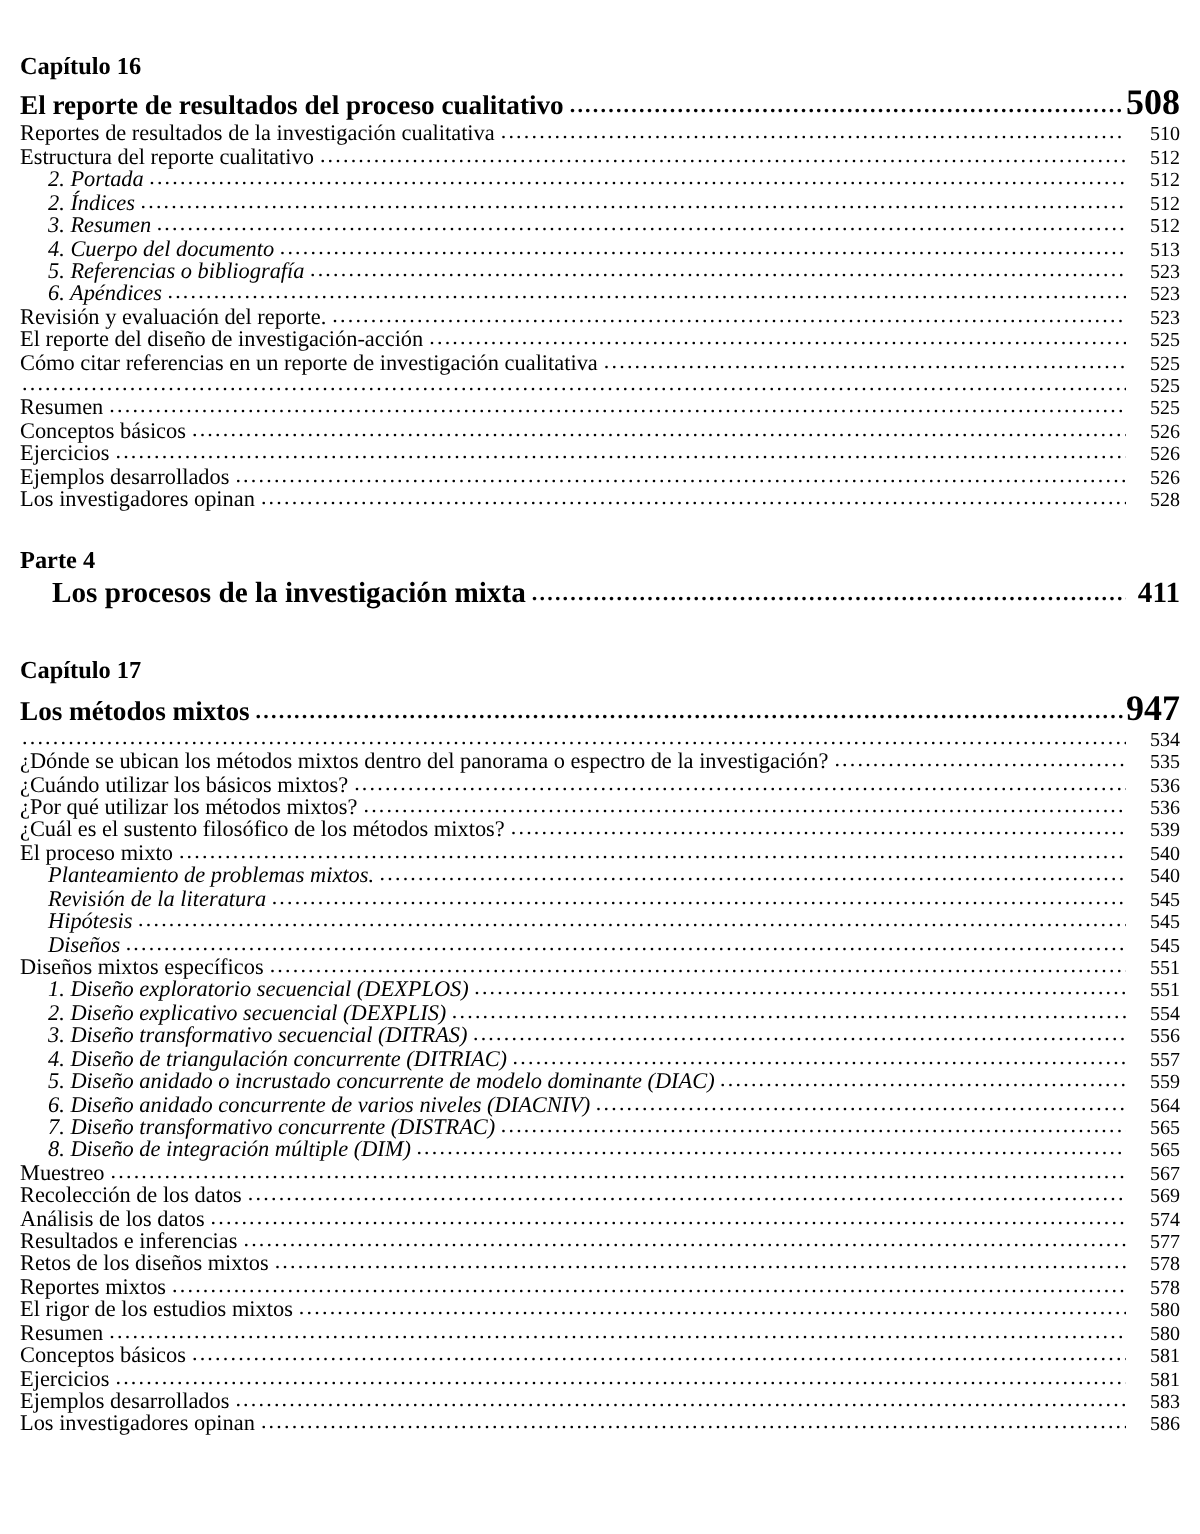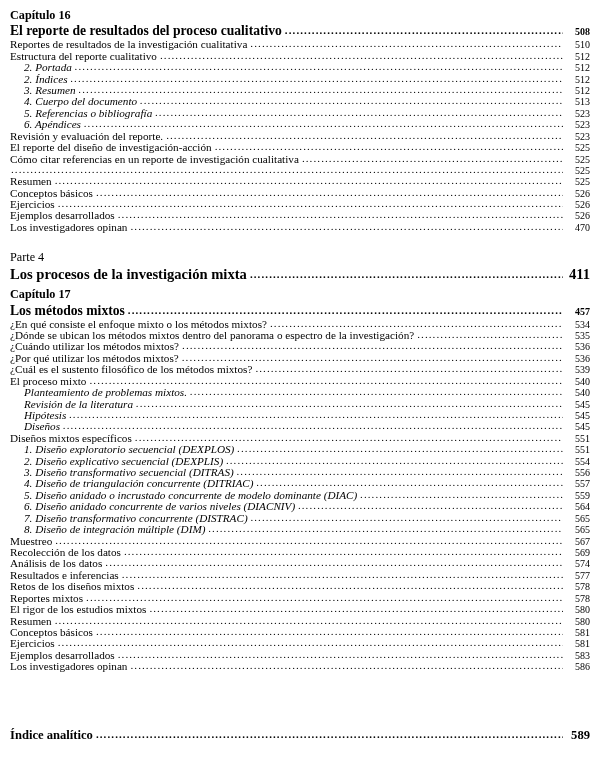--- a/index.html
+++ b/index.html
@@ -52,25 +52,25 @@
     flex: 0 0 auto;
     text-align: right;
     min-width: 26px;
     font-size: 10px;
   }
 
   .lvl-chapter-label {
     font-weight: bold;
     font-size: 12.2px;
     line-height: 1.25;
-    margin-top: 2px;
+    margin-top: 20px;
   }
 
   .lvl-part-label {
-    font-weight: normal;
+    font-weight: bold;
     font-size: 12.2px;
     line-height: 1.25;
   }
 
   .lvl-1 {
     font-size: 11.2px;
   }
   .lvl-2 {
     font-style: italic;
     padding-left: 14px;
@@ -78,37 +78,38 @@
   }
   .lvl-2 .page-num { font-style: normal; }
 
   .spacer-lg { height: 17px; }
   .spacer-sm { height: 3px; }
 
   .bigline {
     font-weight: bold;
     font-size: 14.6px;
     line-height: 1.15;
+    margin-left: 16px;
   }
   .bigline .page-num { font-size: 14.6px; font-weight: bold; }
 
   .index-line {
     font-weight: bold;
     font-size: 12.6px;
     line-height: 1.2;
   }
   .index-line .page-num { font-size: 12.6px; font-weight: bold; margin-top: 38px; }
 
   .chapter-title-line {
     font-weight: bold;
     font-size: 13.6px;
     line-height: 1.18;
     justify-content: space-between;
   }
-  .chapter-title-line .page-num { font-size: 10px; font-weight: bold; }
+  .chapter-title-line .page-num { font-size: 18px; font-weight: bold; }
 </style>
 </head>
 <body>
 
 <div class="page">
   <div class="toc" id="toc-root">
       <div class="entry lvl-chapter-label">
         <span class="label">Capítulo 16</span>
       </div>
       <div class="entry chapter-title-line">
@@ -191,52 +192,51 @@
         <span class="page-num">526</span>
       </div>
       <div class="entry lvl-1">
         <span class="label">Ejemplos desarrollados</span>
         <span class="dots">................................................................................................................................................................................................................................................................................................................................................................................................................</span>
         <span class="page-num">526</span>
       </div>
       <div class="entry lvl-1">
         <span class="label">Los investigadores opinan</span>
         <span class="dots">................................................................................................................................................................................................................................................................................................................................................................................................................</span>
-        <span class="page-num">470</span>
+        <span class="page-num">528</span>
       </div>
       <div class="spacer-lg"></div>
       <div class="entry lvl-part-label">
         <span class="label">Parte 4</span>
       </div>
       <div class="entry bigline">
         <span class="label">Los procesos de la investigación mixta</span>
         <span class="dots">................................................................................................................................................................................................................................................................................................................................................................................................................</span>
         <span class="page-num">411</span>
       </div>
       <div class="spacer-sm"></div>
       <div class="entry lvl-chapter-label">
         <span class="label">Capítulo 17</span>
       </div>
       <div class="entry chapter-title-line">
         <span class="label">Los métodos mixtos</span>
         <span class="dots">................................................................................................................................................................................................................................................................................................................................................................................................................</span>
-        <span class="page-num">457</span>
-      </div>
-      <div class="entry lvl-1">
-        <span class="label">¿En qué consiste el enfoque mixto o los métodos mixtos?</span>
+        <span class="page-num">947</span>
+      </div>
+      <div class="entry lvl-1">
         <span class="dots">................................................................................................................................................................................................................................................................................................................................................................................................................</span>
         <span class="page-num">534</span>
       </div>
       <div class="entry lvl-1">
         <span class="label">¿Dónde se ubican los métodos mixtos dentro del panorama o espectro de la investigación?</span>
         <span class="dots">................................................................................................................................................................................................................................................................................................................................................................................................................</span>
         <span class="page-num">535</span>
       </div>
       <div class="entry lvl-1">
-        <span class="label">¿Cuándo utilizar los métodos mixtos?</span>
+        <span class="label">¿Cuándo utilizar los básicos mixtos?</span>
         <span class="dots">................................................................................................................................................................................................................................................................................................................................................................................................................</span>
         <span class="page-num">536</span>
       </div>
       <div class="entry lvl-1">
         <span class="label">¿Por qué utilizar los métodos mixtos?</span>
         <span class="dots">................................................................................................................................................................................................................................................................................................................................................................................................................</span>
         <span class="page-num">536</span>
       </div>
       <div class="entry lvl-1">
         <span class="label">¿Cuál es el sustento filosófico de los métodos mixtos?</span>

